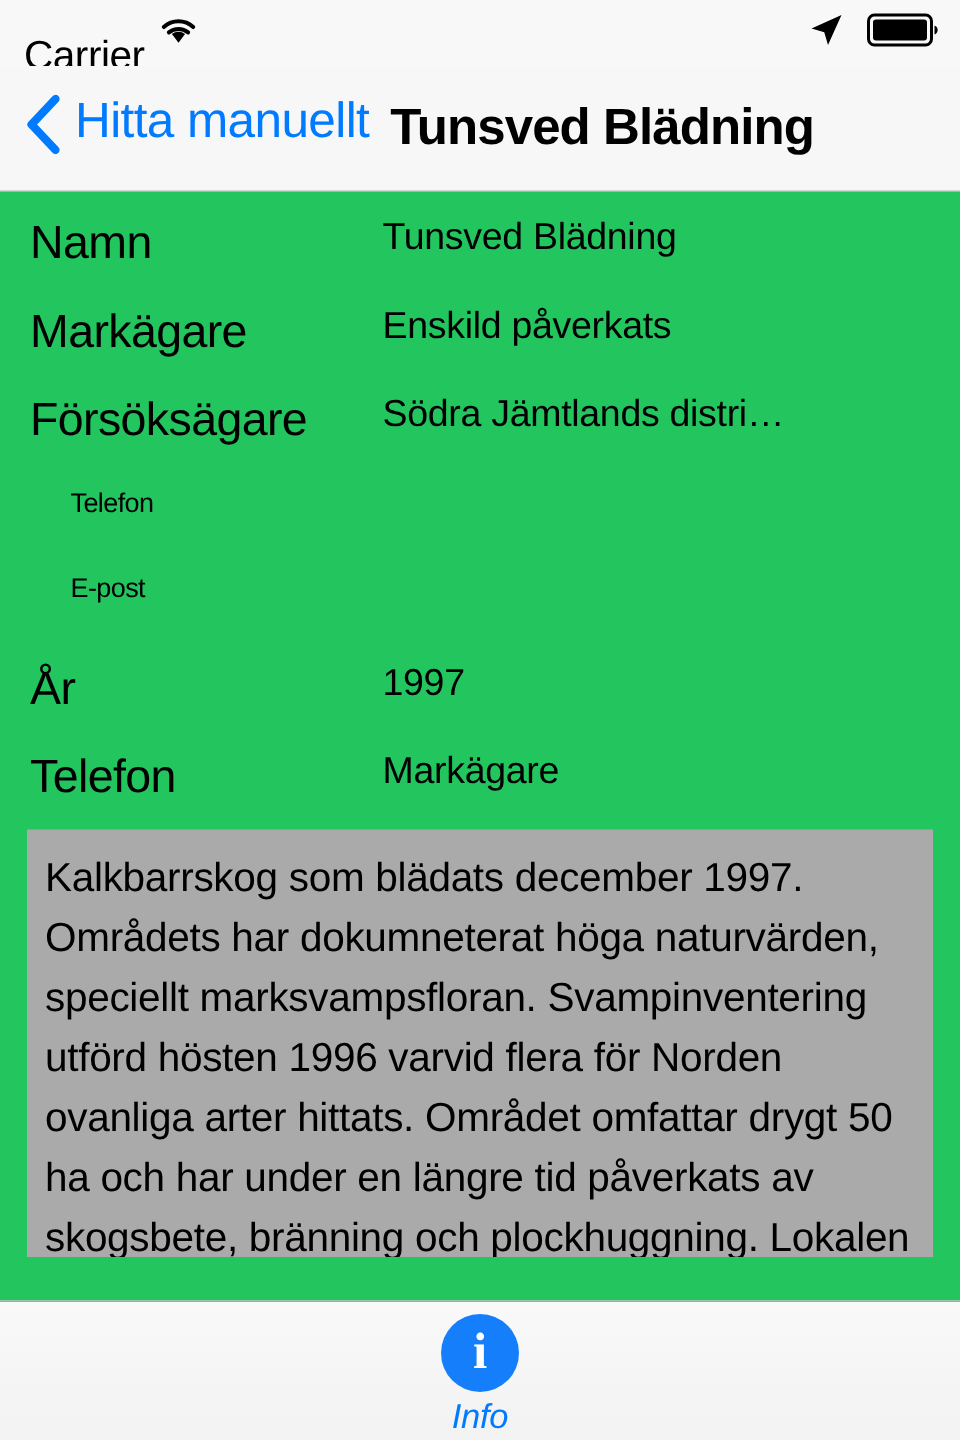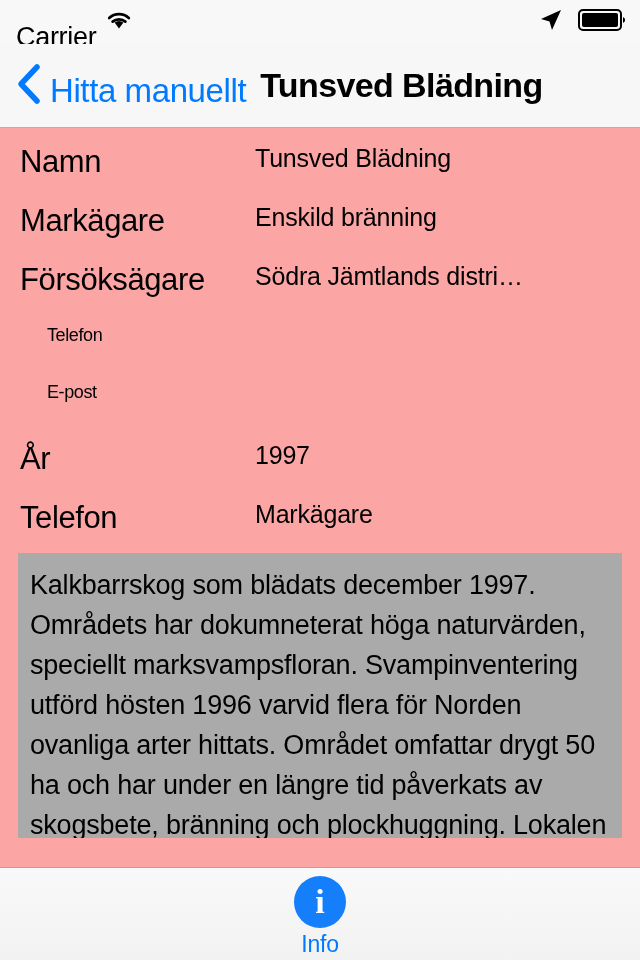--- a/index.html
+++ b/index.html
@@ -26,32 +26,32 @@
   }
   .sb-right { position:absolute; right:14px; display:flex; align-items:center; gap:14px; }
 
   
   .nav-bar {
     position:absolute; top:44px; left:0; width:640px; height:84px;
     background:#f7f7f7;
     border-bottom:1px solid #b2b2b2;
     display:flex; align-items:center;
   }
-  .nav-back { display:flex; align-items:flex-end; margin-left:16px; cursor:pointer; }
+  .nav-back { display:flex; align-items:flex-start; margin-left:16px; cursor:pointer; }
   .back-chevron { display:block; }
   .nav-back-label {
     font-size:33px; color:#007aff; margin-left:8px; letter-spacing:-0.4px;
   }
   .nav-title {
     font-size:34px; font-weight:bold; color:#000;
     margin-left:14px; letter-spacing:-0.6px; white-space:nowrap;
   }
 
   
-  .content { position:absolute; top:128px; left:0; width:640px; height:739px; background:#fca5a5;text-decoration:underline; }
+  .content { position:absolute; top:128px; left:0; width:640px; height:739px; background:#22c55e;text-decoration:underline; }
   .row { position:absolute; left:0; width:640px; display:flex; align-items:baseline; }
   .row-label {
     position:absolute; left:20px; font-size:31px; color:#000;
     letter-spacing:-0.4px; white-space:nowrap;
   }
   .row-label.sub { left:47px; font-size:18px; }
   .row-value {
     position:absolute; left:255px; font-size:25px; color:#000;
     letter-spacing:-0.2px; white-space:nowrap;
     max-width:370px; overflow:hidden; text-overflow:ellipsis;
@@ -71,21 +71,21 @@
   
   .tab-bar {
     position:absolute; left:0; bottom:0; width:640px; height:93px;
     background:linear-gradient(to bottom,#f9f9f9 0%, #f2f2f2 100%);
     border-top:1px solid #a8a8a8;
     display:flex;
   }
   .tab { flex:1; display:flex; flex-direction:column; align-items:center; justify-content:center; cursor:pointer; padding-top:4px; }
   .tab-icon { height:54px; display:flex; align-items:center; justify-content:center; }
   .tab-label { font-size:23px; margin-top:2px; letter-spacing:-0.2px; }
-  .tab.active .tab-label { color:#007aff; }
+  .tab.active .tab-label { color:#007aff;font-style:italic; }
   .tab.inactive .tab-label { color:#929292; }
 
   .info-circle {
     width:52px; height:52px; border-radius:50%;
     background:#147efb; display:flex; align-items:center; justify-content:center;
   }
   .info-glyph {
     color:#fff; font-size:34px; font-weight:bold;
     font-family:"Liberation Serif", serif; line-height:1;
   }
@@ -136,21 +136,21 @@
 
   <div class="content">
 
     <div class="row" style="top:16px;">
       <span class="row-label">Namn</span>
       <span class="row-value">Tunsved Blädning</span>
     </div>
 
     <div class="row" style="top:75px;">
       <span class="row-label">Markägare</span>
-      <span class="row-value">Enskild bränning</span>
+      <span class="row-value">Enskild påverkats</span>
     </div>
 
     <div class="row" style="top:134px;">
       <span class="row-label">Försöksägare</span>
       <span class="row-value">Södra Jämtlands distri…</span>
     </div>
 
     <div class="row" style="top:197px;">
       <span class="row-label sub">Telefon</span>
       <span class="row-value"></span>

